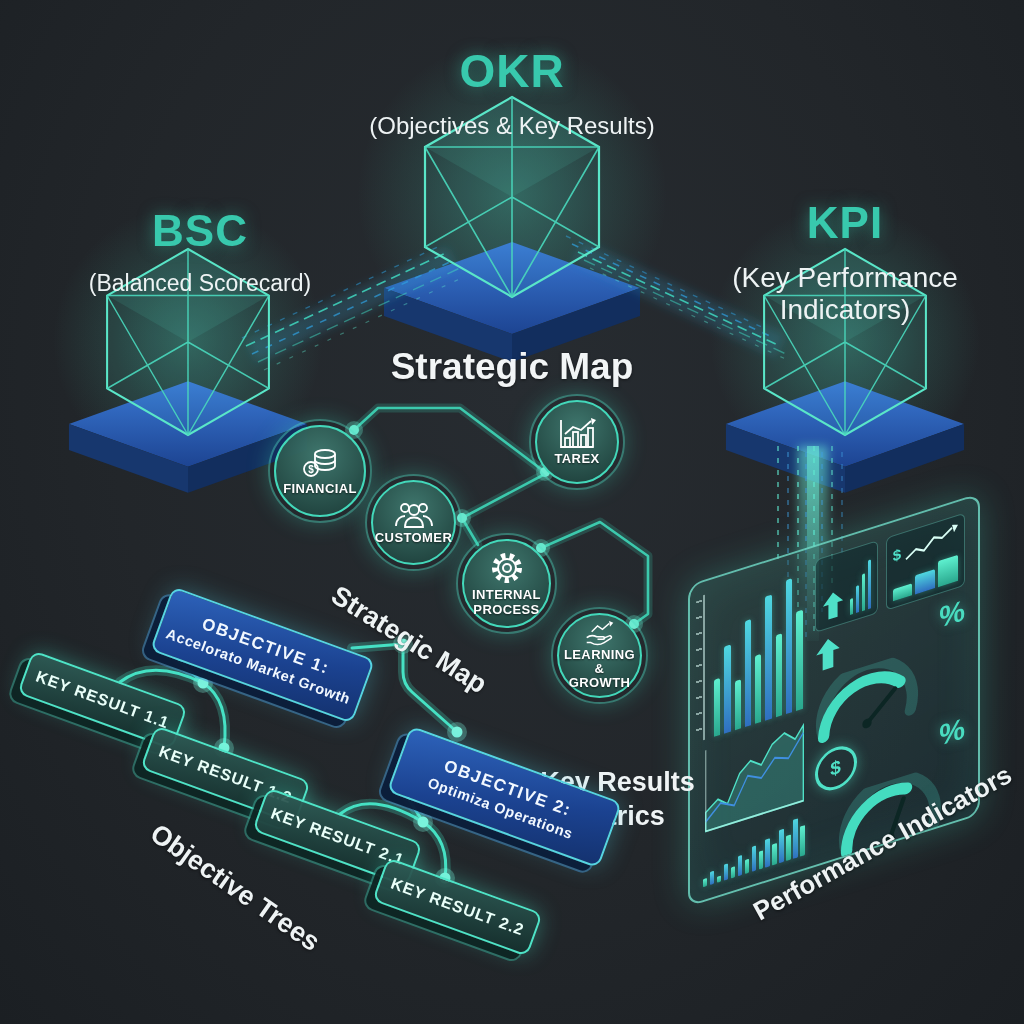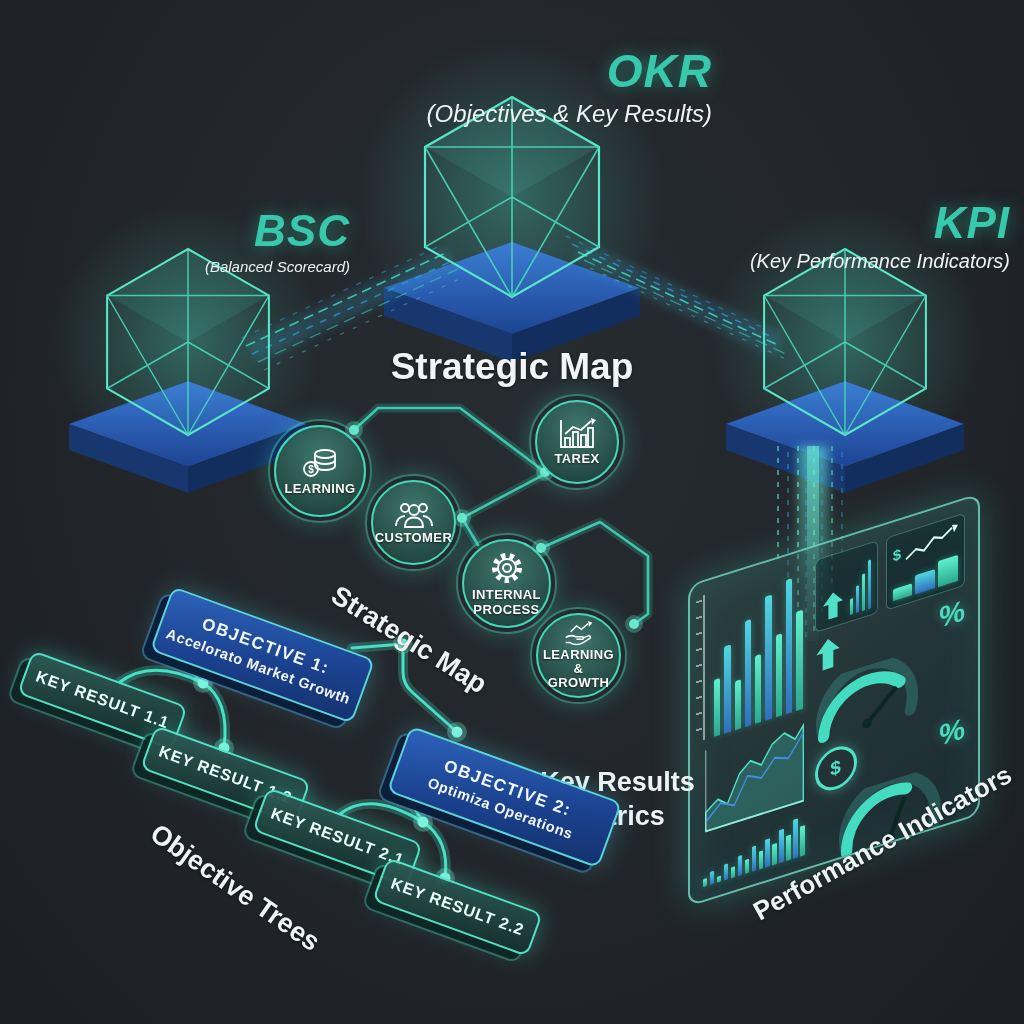--- a/index.html
+++ b/index.html
@@ -5,50 +5,50 @@
   html,body{margin:0;padding:0;background:#1b1f23;}
   .stage{
     position:relative;width:1024px;height:1024px;overflow:hidden;
     background:radial-gradient(ellipse at 50% 38%, #272c31 0%, #22262a 55%, #1b1f23 100%);
     font-family:"Liberation Sans", sans-serif;color:#fff;
   }
   .stage > *{position:absolute;}
   svg.scene{left:0;top:0;}
 
   
-  .fw{ text-align:right;font-style:italic; }
+  .fw{ text-align:center; }
   .fw .abbr{font-size:46px;font-weight:bold;color:#38c9ad;letter-spacing:1px;
             text-shadow:0 0 16px rgba(56,201,173,.5);}
-  .fw .full{font-size:24px;color:#eef3f4;margin-top:2px;}
+  .fw .full{font-size:24px;color:#eef3f4;margin-top:14px;}
   .fw-okr{left:312px;top:44px;width:400px;}
   .fw-bsc{left:50px;top:206px;width:300px;}
   .fw-bsc .abbr{font-size:44px;}
-  .fw-bsc .full{font-size:15px;}
+  .fw-bsc .full{font-size:23px;}
   .fw-kpi{left:680px;top:198px;width:330px;}
   .fw-kpi .abbr{font-size:44px;}
-  .fw-kpi .full{font-size:20px;}
+  .fw-kpi .full{font-size:28px;}
 
   .map-title{left:362px;top:346px;width:300px;text-align:center;
     font-size:37px;font-weight:bold;color:#f2f5f6;text-shadow:0 1px 3px rgba(0,0,0,.5);}
 
   
   .node{border-radius:50%;border:2px solid rgba(80,220,195,.45);
         box-shadow:0 0 22px rgba(64,220,190,.30);padding:4px;box-sizing:border-box;}
   .node-inner{width:100%;height:100%;border-radius:50%;border:2.5px solid #43d8ba;
     background:radial-gradient(circle at 50% 32%, rgba(64,122,112,.95), rgba(26,58,54,.97));
     display:flex;flex-direction:column;align-items:center;justify-content:center;
     box-sizing:border-box;gap:2px;padding:6px;}
   .node-label{font-size:13px;font-weight:bold;color:#fff;text-align:center;line-height:1.08;
     letter-spacing:.4px;text-shadow:0 1px 2px rgba(0,0,0,.6);}
   .node svg{display:block;}
   .n-financial{left:268px;top:419px;width:104px;height:104px;}
   .n-customer {left:365px;top:474px;width:97px;height:97px;}
   .n-tarex    {left:529px;top:394px;width:96px;height:96px;}
   .n-process  {left:456px;top:533px;width:101px;height:101px;}
-  .n-growth   {left:530px;top:607px;width:97px;height:97px;}
+  .n-growth   {left:551px;top:607px;width:97px;height:97px;}
 
   
   .rot{font-size:27px;font-weight:bold;color:#eef3f4;white-space:nowrap;
        text-shadow:0 1px 3px rgba(0,0,0,.55);transform-origin:0 0;}
   .rot-map {left:342px;top:580px;transform:rotate(32deg);}
   .rot-tree{left:162px;top:818px;transform:rotate(35deg);}
   .rot-perf{left:748px;top:900px;transform:rotate(-29deg);font-size:26px;}
 
   .metrics-label{left:525px;top:766px;width:185px;text-align:center;
     font-size:27px;font-weight:bold;color:#f0f4f5;line-height:1.25;}
@@ -400,21 +400,21 @@
 
   <div class="node n-financial">
     <div class="node-inner">
       <svg width="40" height="34" viewBox="0 0 40 34" fill="none" stroke="#fff" stroke-width="1.8">
         <ellipse cx="25" cy="8" rx="10" ry="4"></ellipse>
           <path d="M15,8 V20 C15,22.2 19.5,24 25,24 C30.5,24 35,22.2 35,20 V8"></path>
         <path d="M15,14 C15,16.2 19.5,18 25,18 C30.5,18 35,16.2 35,14"></path>
         <circle cx="11" cy="23" r="7"></circle>
           <text x="11" y="27" font-size="10" fill="#fff" stroke="none" text-anchor="middle" font-family="Liberation Sans, sans-serif" font-weight="bold">$</text>
       </svg>
-      <div class="node-label">LEARNING</div>
+      <div class="node-label">FINANCIAL</div>
     </div>
   </div>
 
   <div class="node n-customer">
     <div class="node-inner">
       <svg width="40" height="30" viewBox="0 0 40 30" fill="none" stroke="#fff" stroke-width="1.8">
         <circle cx="11" cy="9" r="4"></circle>
           <circle cx="29" cy="9" r="4"></circle>
           <circle cx="20" cy="11" r="5"></circle>
         <path d="M2,27 C2,20 7,17 11,17 M38,27 C38,20 33,17 29,17"></path>

